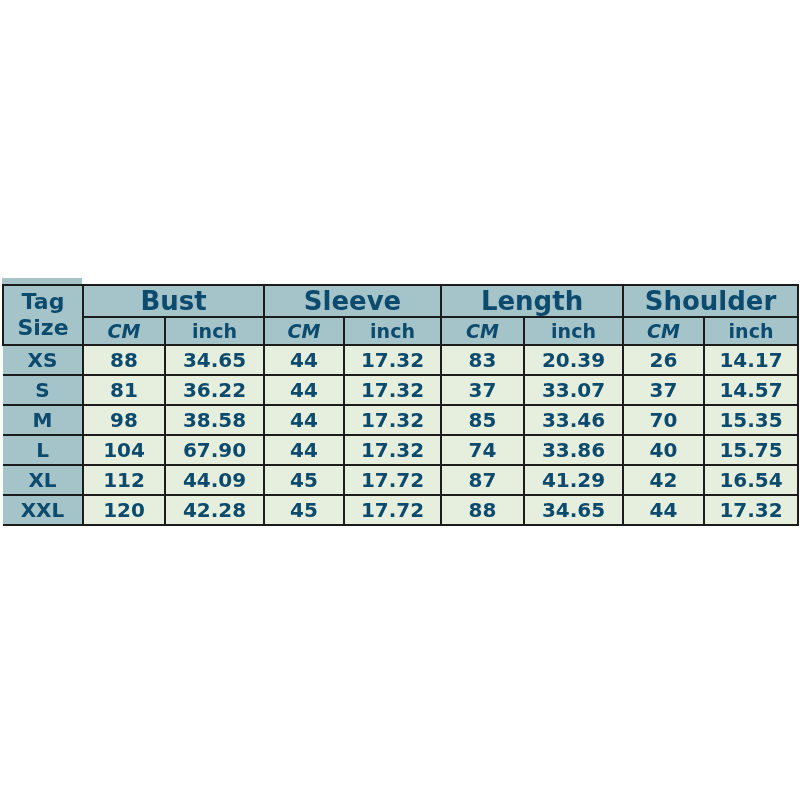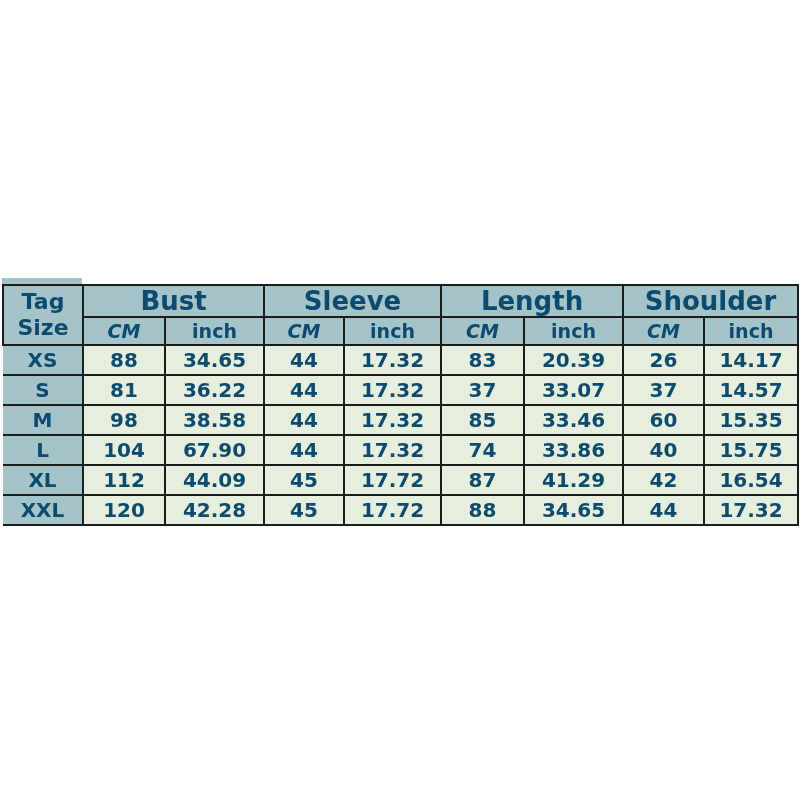--- a/index.html
+++ b/index.html
@@ -119,21 +119,21 @@
     </tr>
 
     <tr class="data-row">
       <td class="size-cell">M</td>
       <td>98</td>
       <td>38.58</td>
       <td>44</td>
       <td>17.32</td>
       <td>85</td>
       <td>33.46</td>
-      <td>60</td>
+      <td>70</td>
       <td>15.35</td>
     </tr>
 
     <tr class="data-row">
       <td class="size-cell">L</td>
       <td>104</td>
       <td>67.90</td>
       <td>44</td>
       <td>17.32</td>
       <td>74</td>

